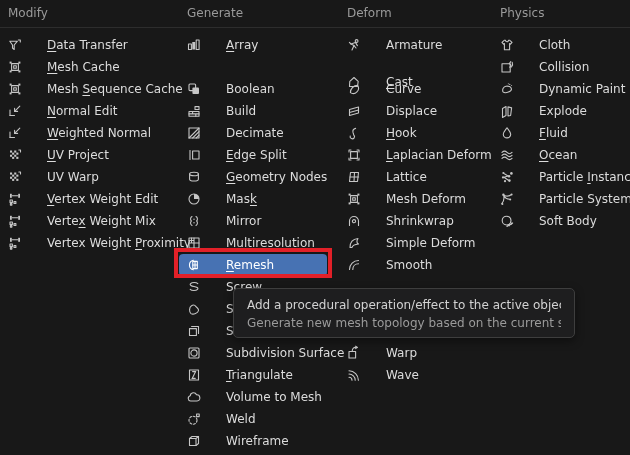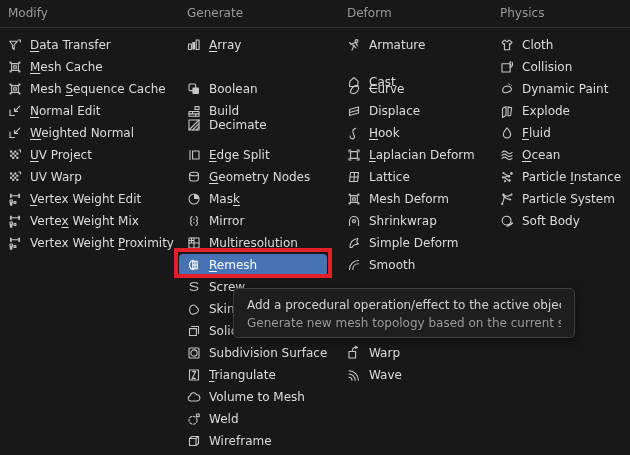--- a/index.html
+++ b/index.html
@@ -1,21 +1,21 @@
 <!DOCTYPE html>
 <html><head>
 <meta charset="utf-8">
 <style>
   html,body{margin:0;padding:0;background:#181818;}
   #screen{position:relative;width:630px;height:455px;background:#181818;overflow:hidden;
           font-family:"DejaVu Sans","Liberation Sans",sans-serif;font-size:12px;}
   .col{position:absolute;top:0;height:455px;}
   .col-header{position:absolute;top:6px;left:1px;color:#9a9a9a;white-space:nowrap;}
   .sep{position:absolute;left:0;top:27px;width:630px;height:1px;background:#2d2d2d;}
-  .row{position:absolute;left:0;height:22px;display:flex;align-items:center;gap:7px;
+  .row{position:absolute;left:0;height:22px;display:flex;align-items:center;gap:24px;
        color:#dcdcdc;white-space:nowrap;cursor:default;}
   .row .icon{width:16px;height:16px;flex:0 0 16px;color:#c6c6c6;display:flex;align-items:center;}
   .icon svg{display:block;}
   .icon svg *{stroke:currentColor;fill:none;stroke-width:1.1;stroke-linecap:round;stroke-linejoin:round;}
   .icon svg .f{fill:currentColor;stroke:none;}
   .row.hl{left:-7px;width:148px;padding-left:7px;box-sizing:border-box;border-radius:4px;color:#fff;}
   .row.hl .icon{color:#fff;}
   .row u{text-decoration:underline;text-underline-offset:2px;text-decoration-thickness:1px;}
   #annotation-box{position:absolute;left:174px;top:248px;width:158px;height:30px;
                   box-sizing:border-box;border:4px solid #e22028;z-index:30;pointer-events:none;}
@@ -187,21 +187,21 @@
         <div class="row" style="top: 100px;">
           <span class="icon">
             <svg viewBox="0 0 16 16" width="16" height="16">
               <rect x="3" y="8.5" width="10" height="4.8"></rect>
               <path d="M3 10.9h10M6.6 8.5v2.4M9.8 10.9v2.4"></path>
               <rect x="9" y="3.6" width="4" height="2.9"></rect>
             </svg>
           </span>
           <span>Build</span>
         </div>
-        <div class="row" style="top: 114px; justify-content: flex-end;">
+        <div class="row" style="top: 122px; justify-content: flex-end;">
           <span class="icon">
             <svg viewBox="0 0 16 16" width="16" height="16">
               <rect x="3" y="3" width="10" height="10"></rect>
               <path d="M13 3 3 13"></path>
               <path d="M13 6.6 6.6 13M13 10.2 10.2 13"></path>
             </svg>
           </span>
           <span>Decimate</span>
         </div>
         <div class="row" style="top: 144px;">

